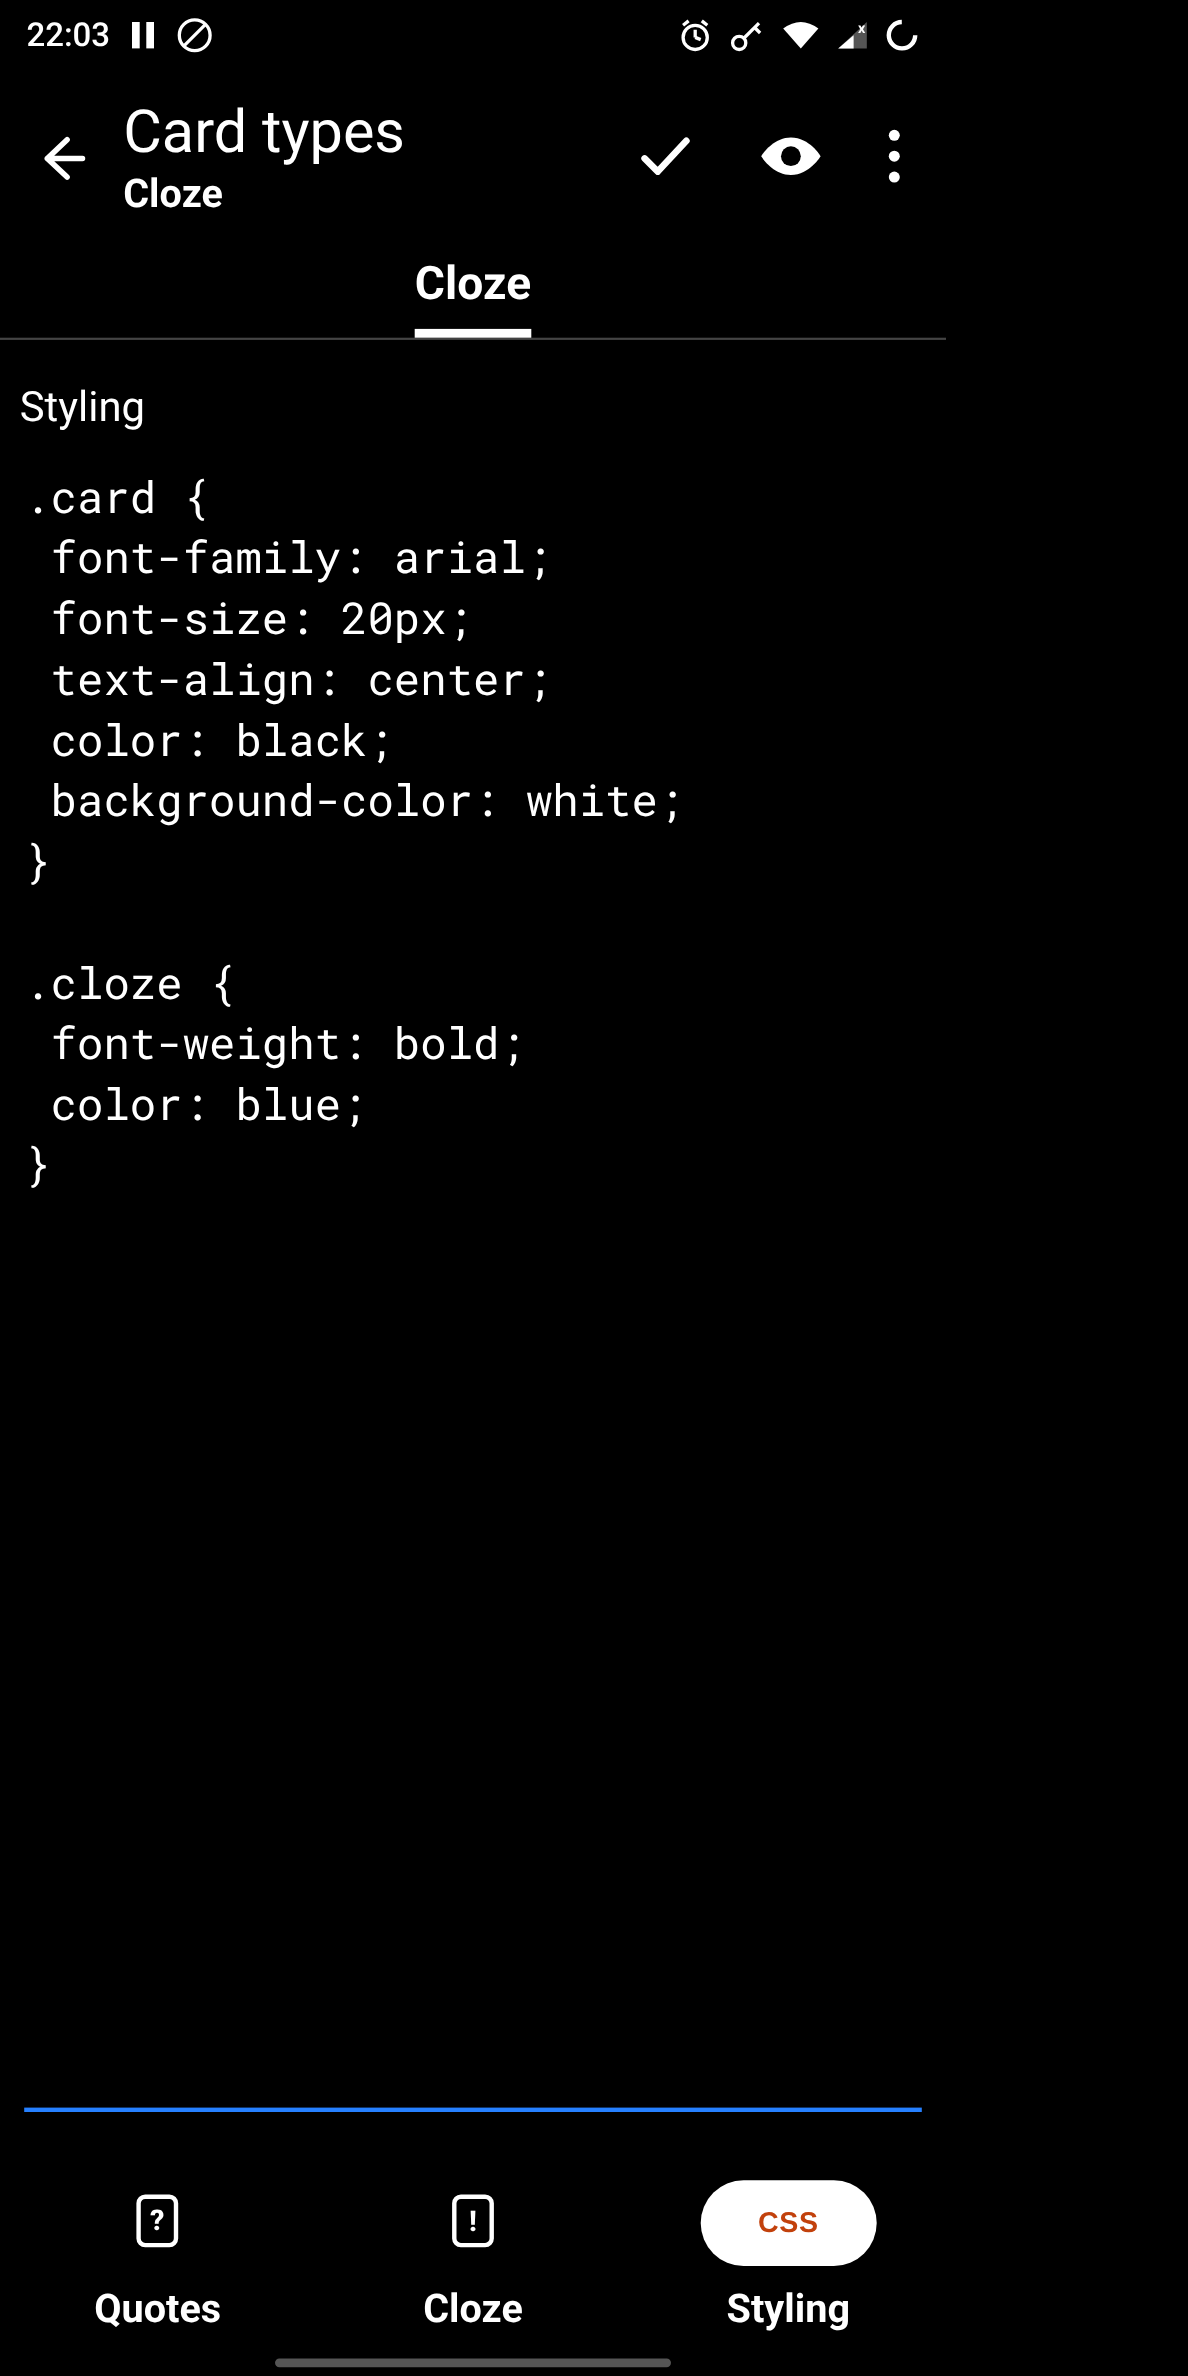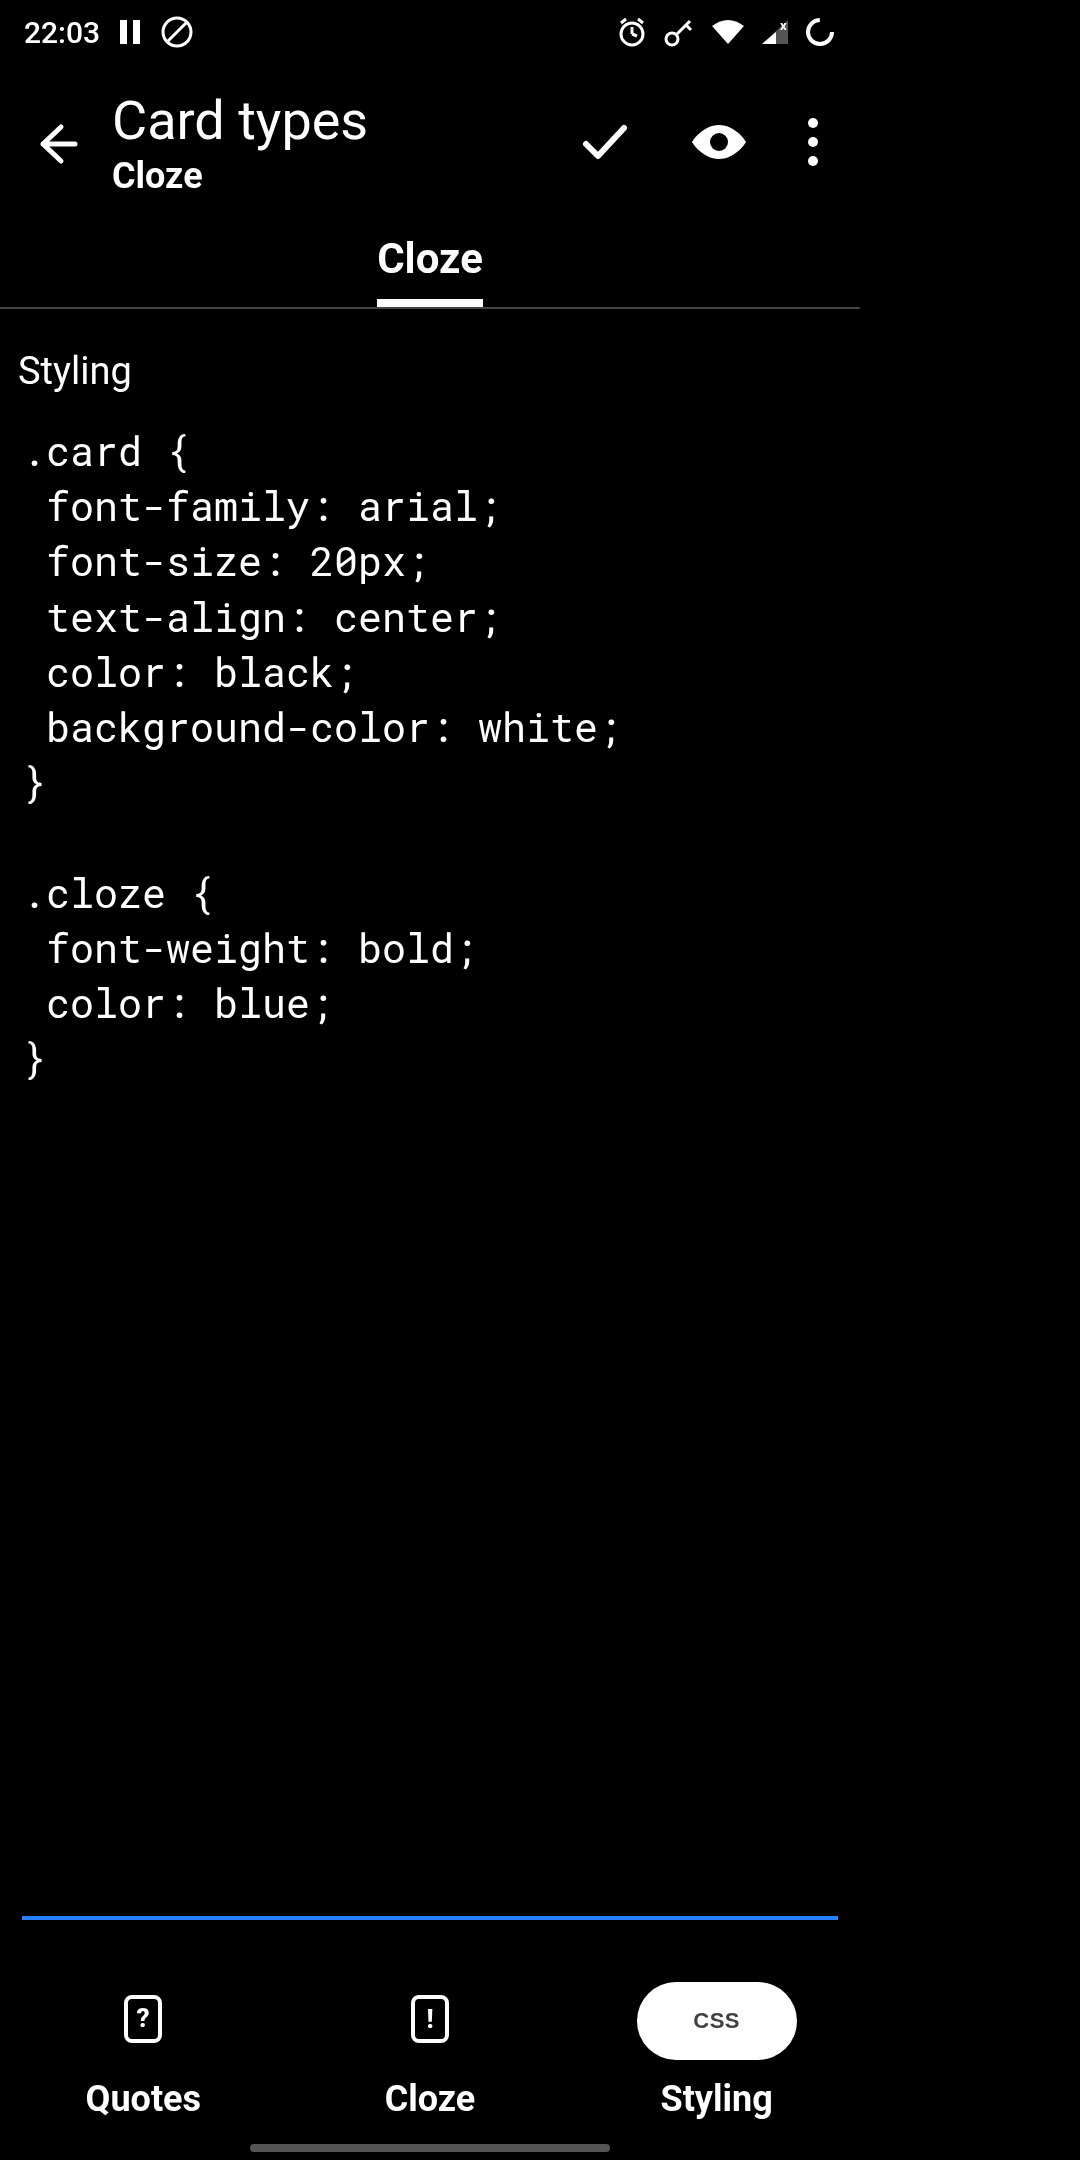--- a/index.html
+++ b/index.html
@@ -32,21 +32,21 @@
   .editor { flex:1; background:#000; color:#fff; border:none; resize:none; outline:none;
             font-family:"Roboto Mono","Courier New",monospace; font-size:40px; line-height:1.38;
             border-bottom:4px solid #2680ff; white-space:pre; overflow:auto; }
 
   
   .bottom-nav { height:220px; background:#000; display:flex; align-items:center; justify-content:space-around; border-top:1px solid #000; }
   .nav-item { display:flex; flex-direction:column; align-items:center; gap:18px; width:33%; }
   .nav-label { font-size:36px; font-weight:700; }
   .nav-icon-box { width:160px; height:78px; display:flex; align-items:center; justify-content:center; border-radius:40px; }
   .nav-icon-box.active { background:#fff; }
-  .css-badge { font-family:Arial,sans-serif; font-weight:800; font-size:22px; letter-spacing:0.5px; color:#404040; }
+  .css-badge { font-family:Arial,sans-serif; font-weight:800; font-size:26px; letter-spacing:0.5px; color:#c2410c; }
 
   
   .gesture-bar { position:absolute; bottom:8px; left:50%; transform:translateX(-50%);
                  width:360px; height:8px; background:#555; border-radius:4px; }
 </style>
 </head>
 <body>
 <div class="screen">
 
   <div class="status-bar">

